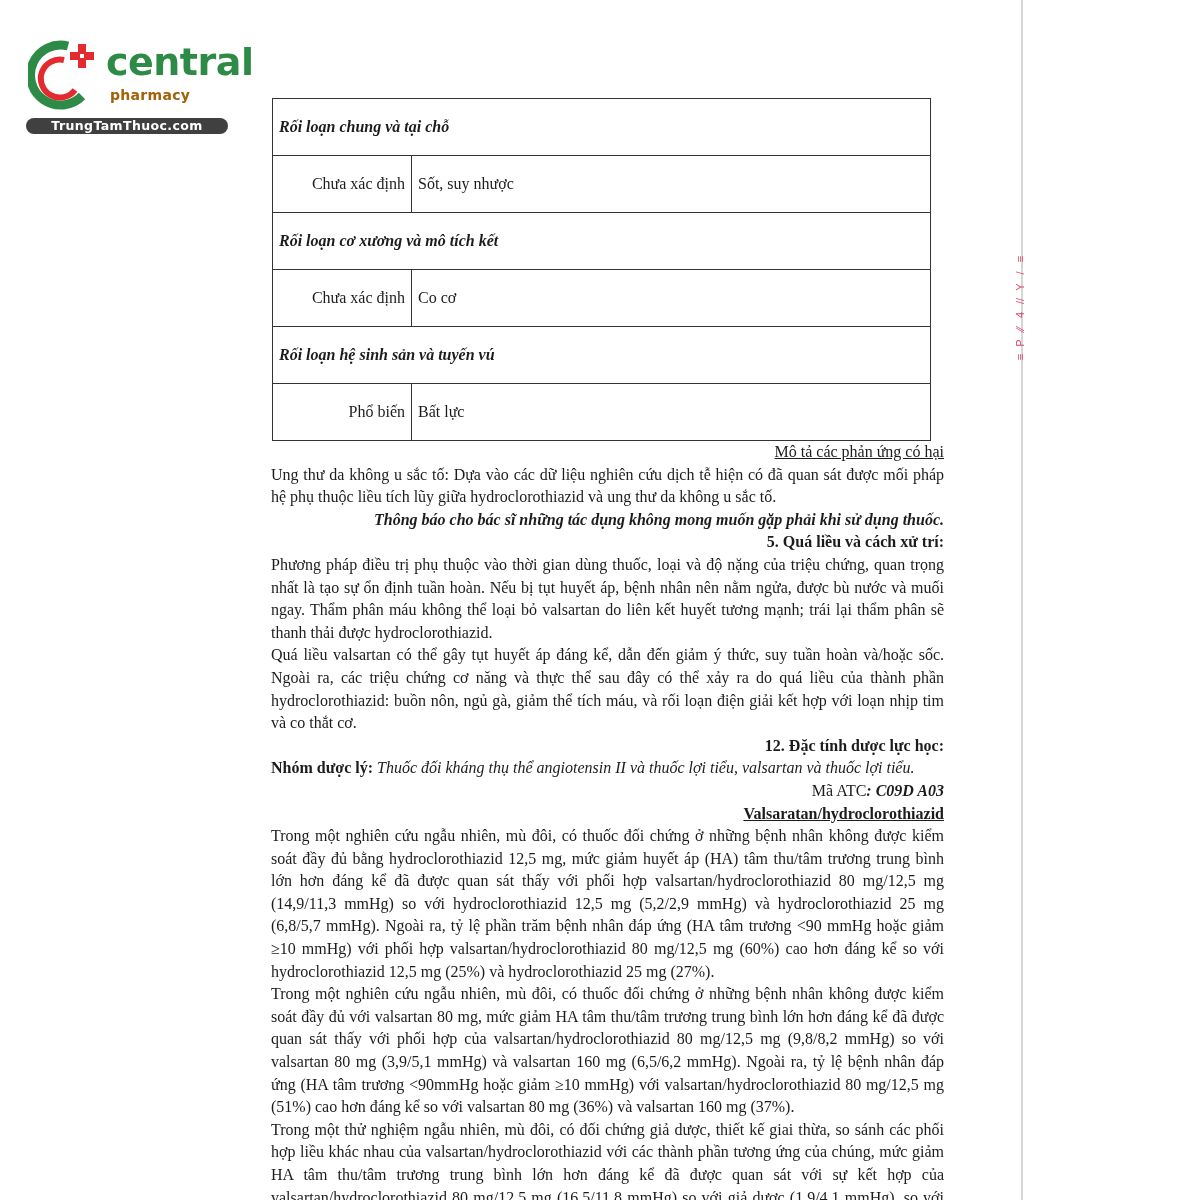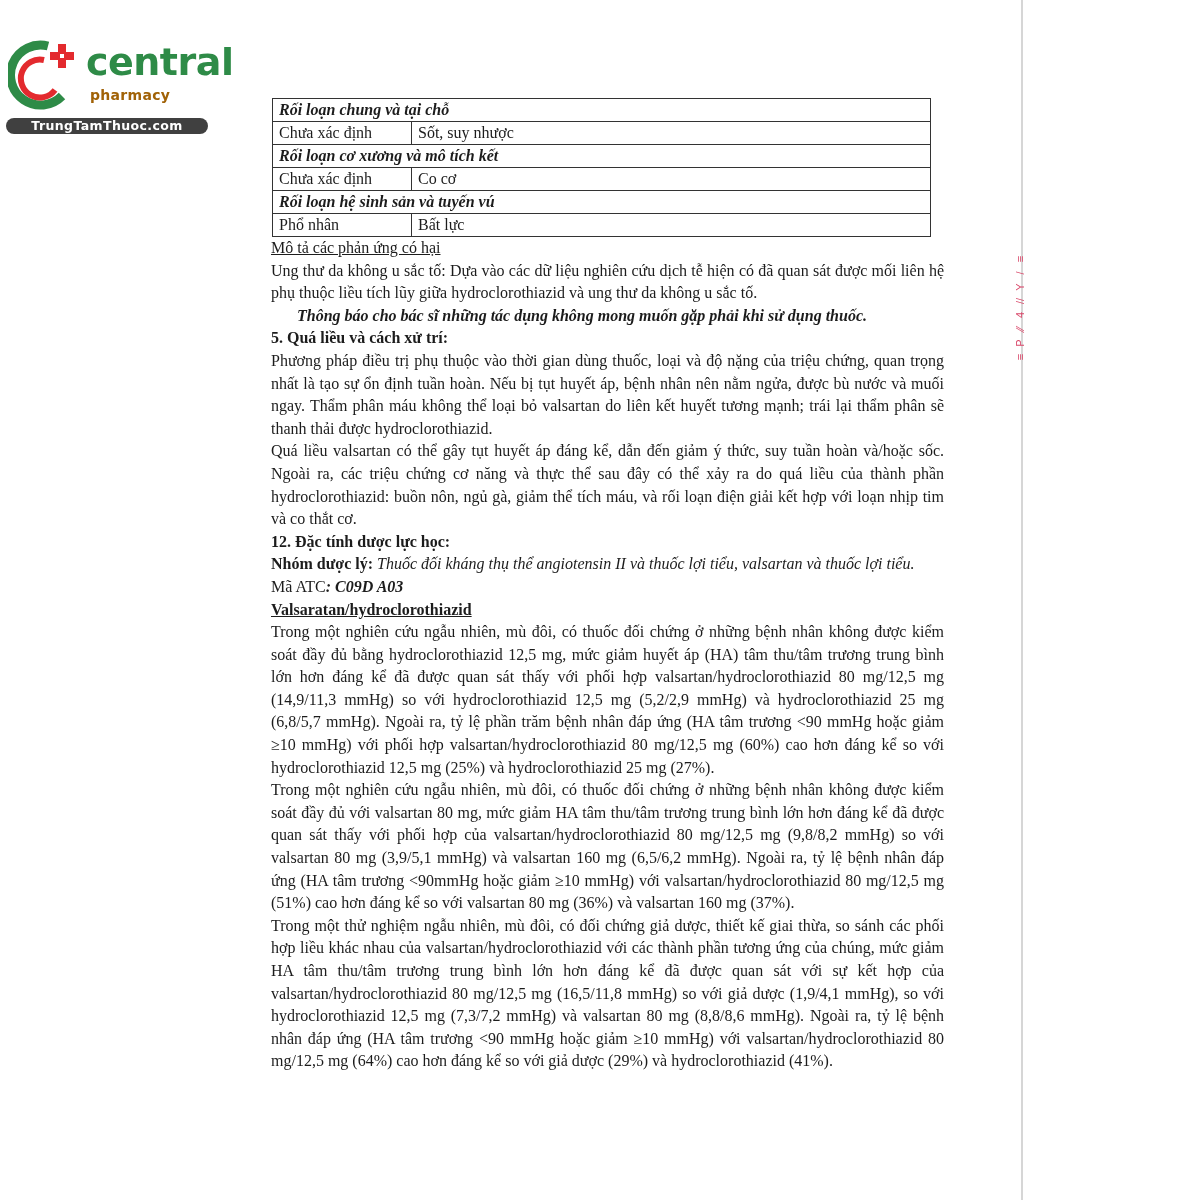--- a/index.html
+++ b/index.html
@@ -1,44 +1,44 @@
 <!DOCTYPE html>
 <html><head>
 <meta charset="utf-8">
 <style>
   html, body { margin: 0; padding: 0; }
   body {
     width: 1200px; height: 1200px; background: #ffffff; position: relative; overflow: hidden;
     font-family: "Liberation Serif", "DejaVu Serif", serif; color: #1c1c1c;
   }
-  .logo { position: absolute; left: 0; top: 38px; width: 212px; height: 100px; }
+  .logo { position: absolute; left: 20px; top: 38px; width: 212px; height: 100px; }
   .logo-mark { position: absolute; left: 8px; top: 0; width: 72px; height: 72px; }
   .logo-word { position: absolute; left: 86px; top: 2px; font-family: "DejaVu Sans", sans-serif; font-weight: bold;
     font-size: 38px; color: #2e8b47; letter-spacing: -0.5px; line-height: 44px; }
   .logo-sub { position: absolute; left: 90px; top: 49px; font-family: "DejaVu Sans", sans-serif; font-weight: bold;
     font-size: 14px; color: #a16207; letter-spacing: 0.3px; }
   .logo-pill { position: absolute; left: 6px; top: 80px; width: 202px; height: 16px; background: #404040; border-radius: 9px;
     color: #fff; font-family: "DejaVu Sans", sans-serif; font-weight: bold; font-size: 12.5px; line-height: 16px; text-align: center; letter-spacing: 0.4px; }
 
   .page-edge { position: absolute; left: 1021px; top: 0; width: 2px; height: 1200px; background: #d6d6d6; }
   .margin-marks { position: absolute; left: 1011px; top: 252px; width: 18px; height: 150px; color: #d9486a;
     font-family: "Liberation Sans", sans-serif; font-size: 11px; line-height: 14px; }
   .margin-marks span { display: block; transform: rotate(-90deg); transform-origin: center; text-align: center; }
 
   .content { position: absolute; left: 271px; top: 98px; width: 673px; font-size: 16px; line-height: 22.6px; }
   table.ae { border-collapse: collapse; width: 659px; margin-left: 1px; font-size: 16px; }
-  table.ae td { border: 1px solid #333; padding: 0 6px; height: 22px; line-height: 22px; vertical-align: middle; }
+  table.ae td { border: 1px solid #333; padding: 17px 6px; height: 22px; line-height: 22px; vertical-align: middle; }
   table.ae td.group { font-style: italic; font-weight: bold; }
-  table.ae td.freq { width: 126px; }
+  table.ae td.freq { width: 126px; text-align: right; }
   .u { text-decoration: underline; }
   .just { text-align: justify; text-align-last: left; }
   .bi { font-weight: bold; font-style: italic; }
   .b { font-weight: bold; }
   .i { font-style: italic; }
-  p { margin: 0; }
+  p { margin: 0; text-align: right; }
   .indent { padding-left: 26px; }
 </style>
 </head>
 <body>
 
 <div class="logo">
   <svg class="logo-mark" viewBox="0 0 72 72">
     <path d="M54 58 A30 30 0 1 1 40 8" fill="none" stroke="#2e8b47" stroke-width="9"></path>
     <path d="M47 52 A19 19 0 1 1 36 22" fill="none" stroke="#e32a2e" stroke-width="6"></path>
     <rect x="50" y="6" width="8" height="24" fill="#e32a2e"></rect>
@@ -76,28 +76,28 @@
       <td class="group" colspan="2">Rối loạn cơ xương và mô tích kết</td>
     </tr>
     <tr>
       <td class="freq">Chưa xác định</td>
       <td>Co cơ</td>
     </tr>
     <tr>
       <td class="group" colspan="2">Rối loạn hệ sinh sản và tuyến vú</td>
     </tr>
     <tr>
-      <td class="freq">Phổ nhân</td>
+      <td class="freq">Phổ biến</td>
       <td>Bất lực</td>
     </tr>
   </tbody>
     </table>
 
   <p class="u">Mô tả các phản ứng có hại</p>
-  <p class="just">Ung thư da không u sắc tố: Dựa vào các dữ liệu nghiên cứu dịch tễ hiện có đã quan sát được mối liên hệ phụ thuộc liều tích lũy giữa hydroclorothiazid và ung thư da không u sắc tố.</p>
+  <p class="just">Ung thư da không u sắc tố: Dựa vào các dữ liệu nghiên cứu dịch tễ hiện có đã quan sát được mối pháp hệ phụ thuộc liều tích lũy giữa hydroclorothiazid và ung thư da không u sắc tố.</p>
   <p class="bi indent">Thông báo cho bác sĩ những tác dụng không mong muốn gặp phải khi sử dụng thuốc.</p>
 
   <p class="b">5. Quá liều và cách xử trí:</p>
   <p class="just">Phương pháp điều trị phụ thuộc vào thời gian dùng thuốc, loại và độ nặng của triệu chứng, quan trọng nhất là tạo sự ổn định tuần hoàn. Nếu bị tụt huyết áp, bệnh nhân nên nằm ngửa, được bù nước và muối ngay. Thẩm phân máu không thể loại bỏ valsartan do liên kết huyết tương mạnh; trái lại thẩm phân sẽ thanh thải được hydroclorothiazid.</p>
   <p class="just">Quá liều valsartan có thể gây tụt huyết áp đáng kể, dẫn đến giảm ý thức, suy tuần hoàn và/hoặc sốc. Ngoài ra, các triệu chứng cơ năng và thực thể sau đây có thể xảy ra do quá liều của thành phần hydroclorothiazid: buồn nôn, ngủ gà, giảm thể tích máu, và rối loạn điện giải kết hợp với loạn nhịp tim và co thắt cơ.</p>
 
   <p class="b">12. Đặc tính dược lực học:</p>
   <p class="just">
     <span class="b">Nhóm dược lý:</span>
     <span class="i">Thuốc đối kháng thụ thể angiotensin II và thuốc lợi tiểu, valsartan và thuốc lợi tiểu.</span>

